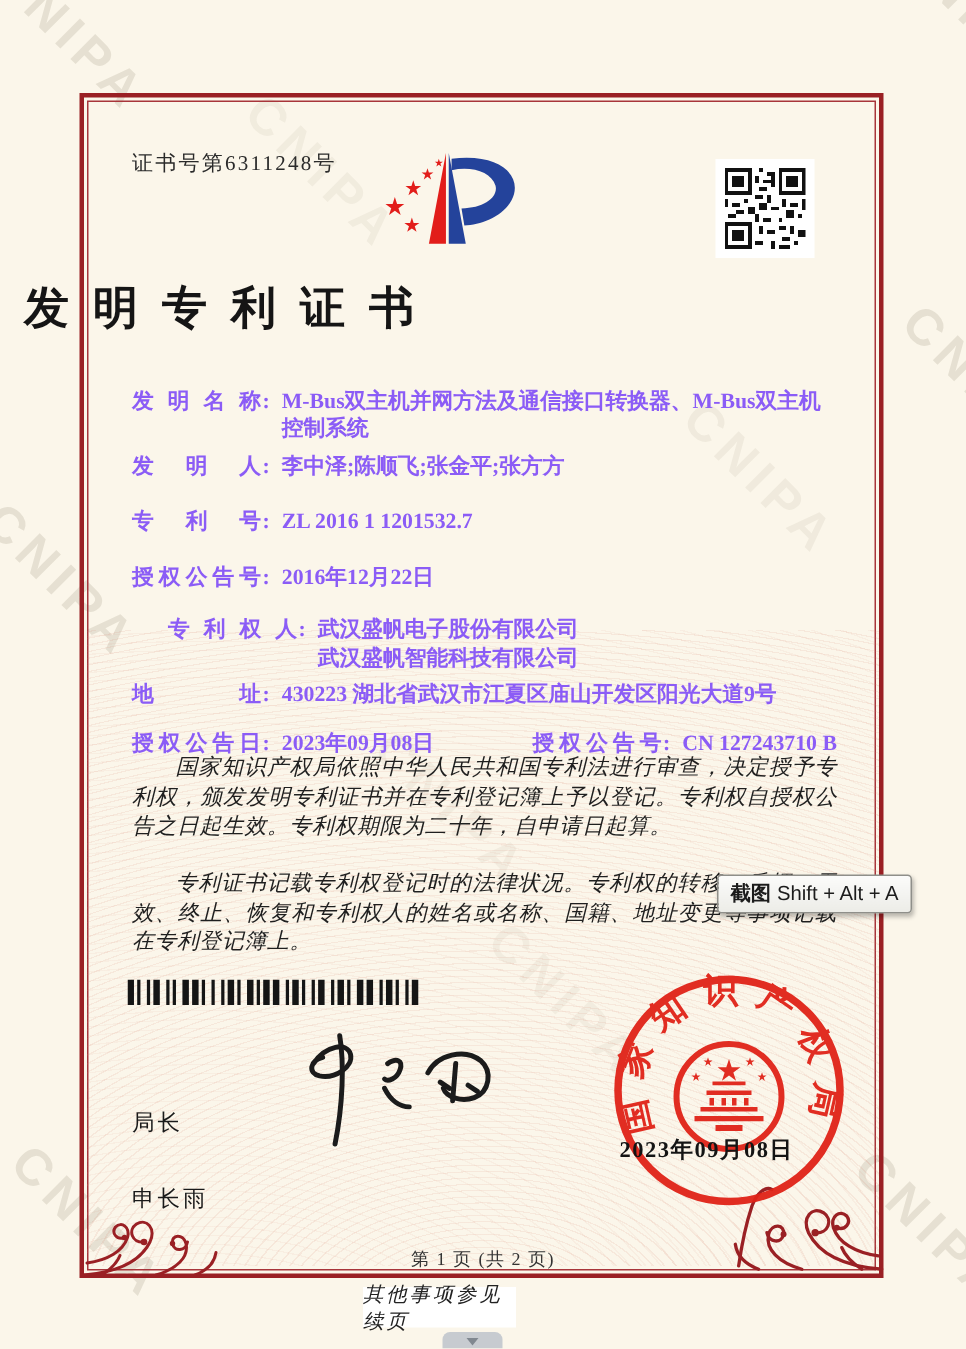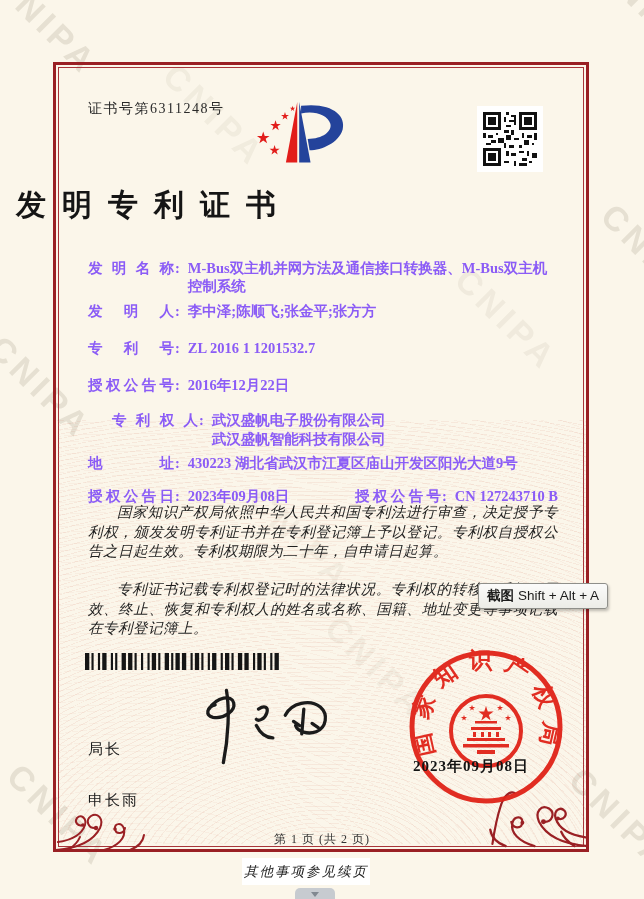--- a/index.html
+++ b/index.html
@@ -66,21 +66,21 @@
   .director{position:absolute;z-index:5;left:88px;top:711px;font-family:"Liberation Sans","DejaVu Sans",sans-serif;font-size:15px;letter-spacing:2px;color:#1a1a1a;}
   .director span{display:block;line-height:27px;margin-top:24px;}
   .signature{position:absolute;z-index:5;left:178px;top:680px;width:165px;height:88px;}
   .seal{position:absolute;z-index:7;left:406px;top:647px;width:160px;height:160px;opacity:.95;}
   .seal-date{
     position:absolute;z-index:8;left:413px;top:757px;width:150px;
     font-size:15px;font-weight:bold;letter-spacing:1px;color:#141414;
   }
   .page-info{position:absolute;z-index:5;left:0;right:0;top:831px;text-align:center;font-size:12px;letter-spacing:1px;color:#333;}
   .note-box{
-    position:absolute;z-index:9;left:242px;top:858px;width:128px;height:27px;background:#fff;
+    position:absolute;z-index:9;left:242px;top:858px;width:102px;height:27px;background:#fff;
     display:flex;align-items:center;justify-content:center;
     font-size:13.5px;font-style:italic;letter-spacing:2px;color:#222;
   }
   .scroll-tab{
     position:absolute;z-index:9;left:295px;top:888px;width:40px;height:11px;
     background:#c7cbd0;border-radius:5px 5px 0 0;
     display:flex;align-items:center;justify-content:center;cursor:pointer;
   }
   .scroll-tab .tri{width:0;height:0;border-left:4px solid transparent;border-right:4px solid transparent;border-top:5px solid #818890;margin-top:1px;}
   

